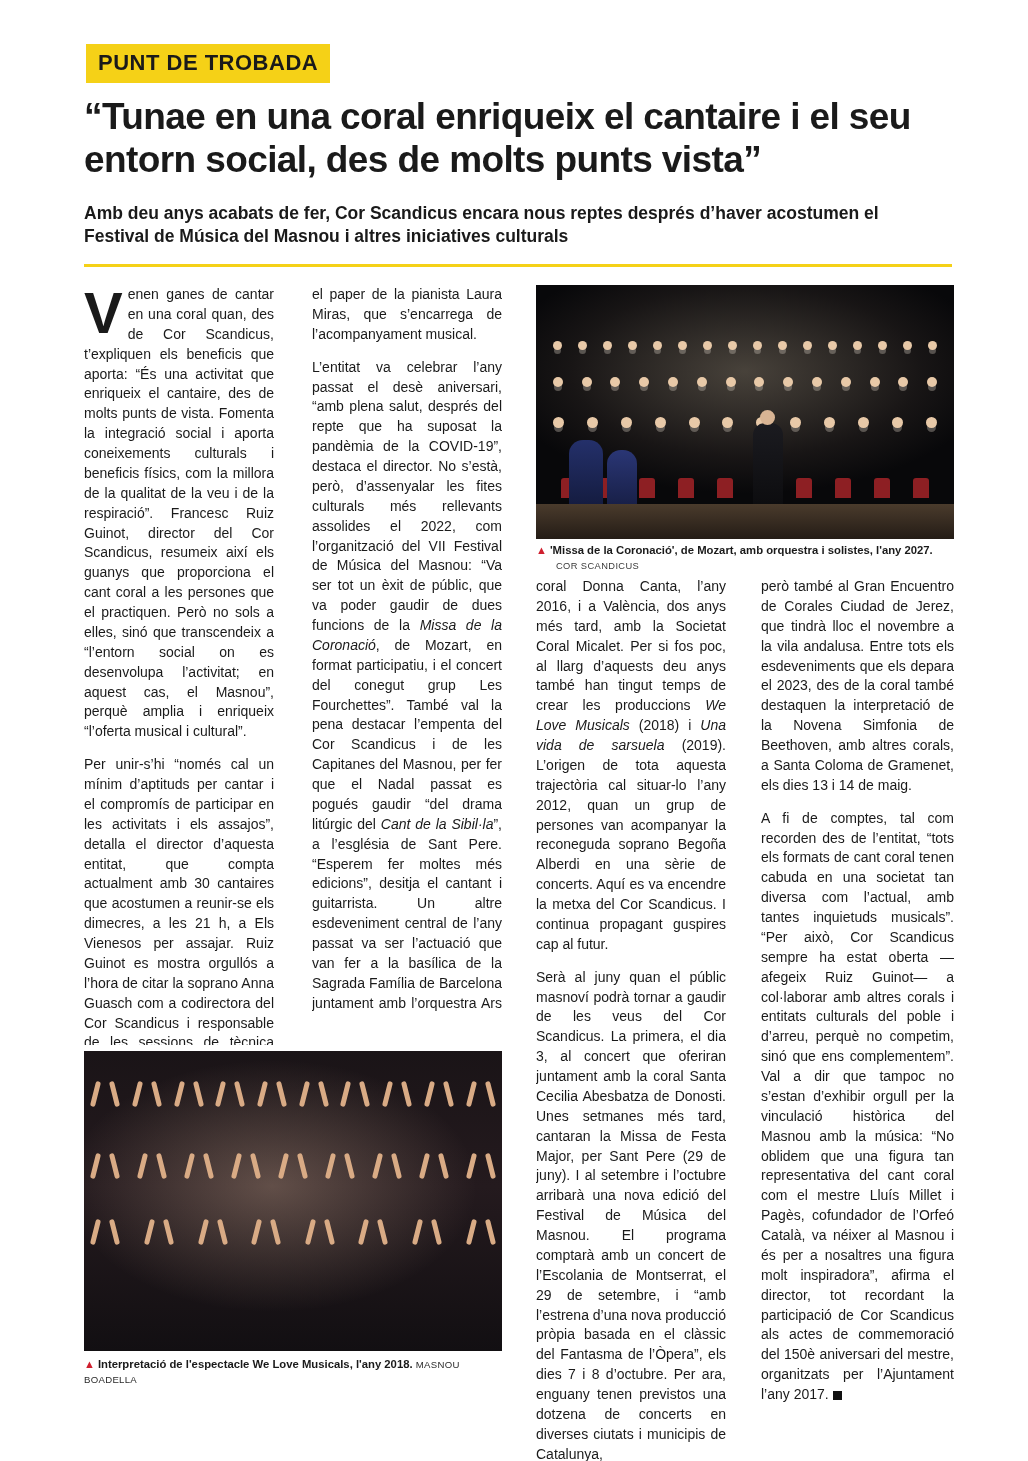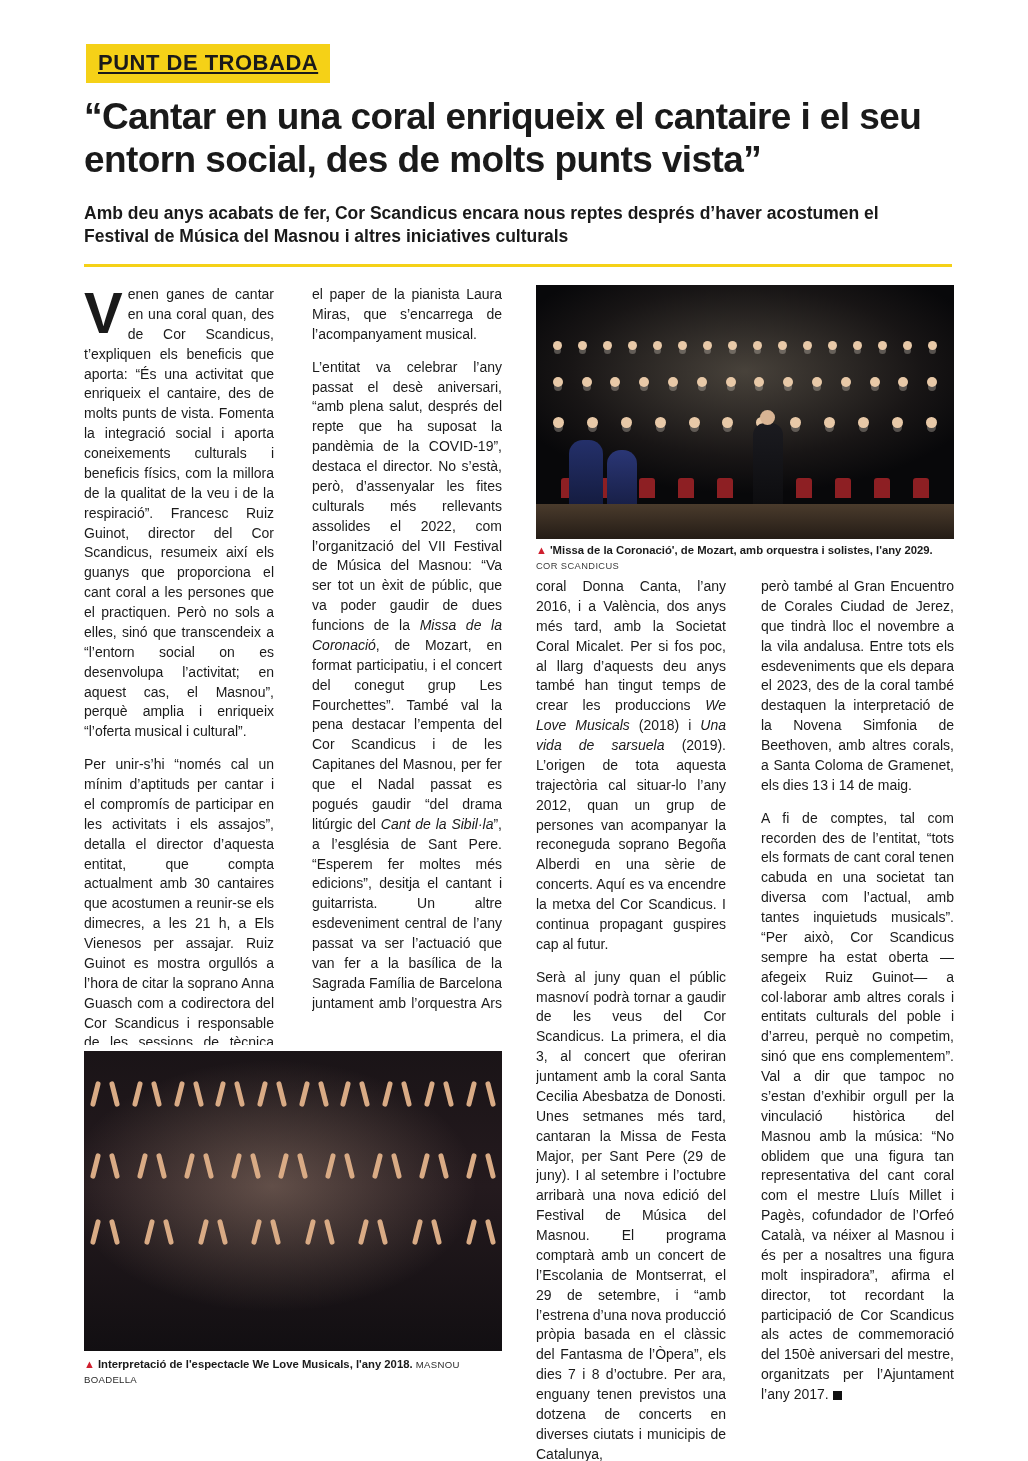--- a/index.html
+++ b/index.html
@@ -19,21 +19,20 @@
   
   .kicker {
     display:inline-block;
     background:#f5d117;
     color:#1a1a1a;
     font-weight:bold;
     font-size:22px;
     letter-spacing:0.5px;
     padding:6px 12px 7px 12px;
     margin-left:8px;
-    text-decoration:underline;
   }
   .headline {
     margin:12px 0 0 6px;
     font-size:37px;
     font-weight:bold;
     line-height:1.17;
     letter-spacing:-0.6px;
     max-width:900px;
   }
   .subhead {
@@ -118,20 +117,21 @@
     font-size:9.6px;
     letter-spacing:0.3px;
     color:#2a2a2a;
   }
   .credit-block {
     display:block;
     margin-top:2px;
     font-size:9.3px;
     letter-spacing:0.4px;
     color:#3a3a3a;
+    margin-left:20px;
   }
   .tri {
     color:#cf1f2e;
     font-size:11px;
     margin-right:3px;
   }
   .endmark {
     display:inline-block;
     width:9px; height:9px;
     background:#111;
@@ -277,21 +277,21 @@
   .cr3 { top:62%; }
   .red-shirt .p-body { background:#8f1c20; }
 </style>
 </head>
 <body>
 
 <div class="page">
 
   <div class="kicker">PUNT DE TROBADA</div>
 
-  <h1 class="headline">“Cantar en una coral enriqueix el cantaire i el seu entorn social, des de molts punts vista”</h1>
+  <h1 class="headline">“Tunae en una coral enriqueix el cantaire i el seu entorn social, des de molts punts vista”</h1>
 
   <div class="subhead">Amb deu anys acabats de fer, Cor Scandicus encara nous reptes després d’haver acostumen el Festival de Música del Masnou i altres iniciatives culturals</div>
 
   <div class="rule"></div>
 
   <div class="cols">
 
     <div class="photo-top">
       <div class="stage"></div>
       <div class="choir-row r1">
@@ -354,21 +354,21 @@
         <span class="chair"></span>
           <span class="chair"></span>
       </div>
       <div class="gown"></div>
       <div class="gown gown2"></div>
       <div class="conductor"></div>
       <div class="floor"></div>
     </div>
 
     <div class="caption cap-top">
-      <span class="tri">▲</span><span class="cap-main">'Missa de la Coronació', de Mozart, amb orquestra i solistes, l'any 2029.</span>
+      <span class="tri">▲</span><span class="cap-main">'Missa de la Coronació', de Mozart, amb orquestra i solistes, l'any 2027.</span>
       <span class="credit-block">COR SCANDICUS</span>
     </div>
 
     <div class="col col1">
       <p class="dropcap">Venen ganes de cantar en una coral quan, des de Cor Scandicus, t’expliquen els beneficis que aporta: “És una activitat que enriqueix el cantaire, des de molts punts de vista. Fomenta la integració social i aporta coneixements culturals i beneficis físics, com la millora de la qualitat de la veu i de la respiració”. Francesc Ruiz Guinot, director del Cor Scandicus, resumeix així els guanys que proporciona el cant coral a les persones que el practiquen. Però no sols a elles, sinó que transcendeix a “l’entorn social on es desenvolupa l’activitat; en aquest cas, el Masnou”, perquè amplia i enriqueix “l’oferta musical i cultural”.</p>
       <p>Per unir-s’hi “només cal un mínim d’aptituds per cantar i el compromís de participar en les activitats i els assajos”, detalla el director d’aquesta entitat, que compta actualment amb 30 cantaires que acostumen a reunir-se els dimecres, a les 21 h, a Els Vienesos per assajar. Ruiz Guinot es mostra orgullós a l’hora de citar la soprano Anna Guasch com a codirectora del Cor Scandicus i responsable de les sessions de tècnica vocal. També destaca</p>
     </div>
 
     <div class="col col2">
       <p>el paper de la pianista Laura Miras, que s’encarrega de l’acompanyament musical.</p>

